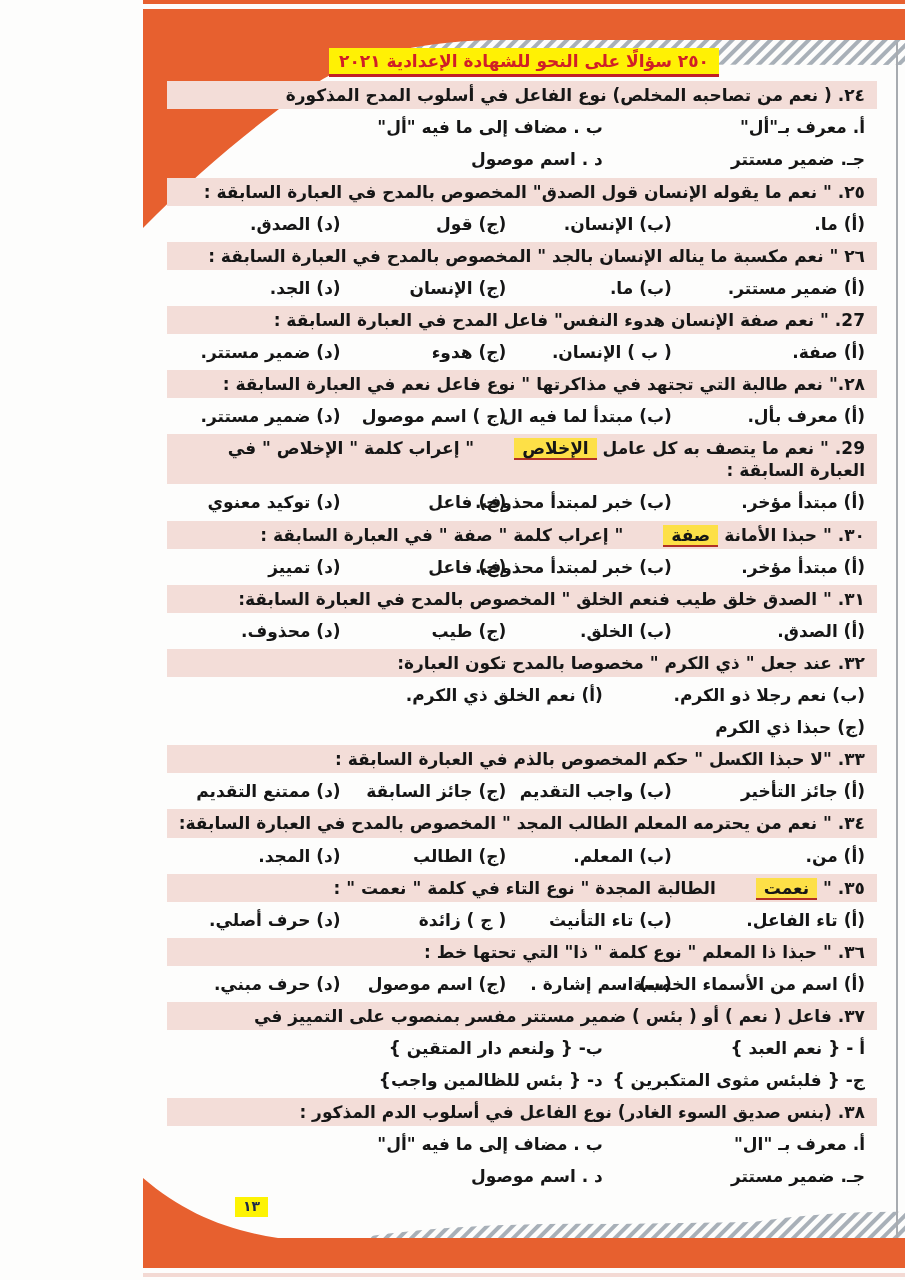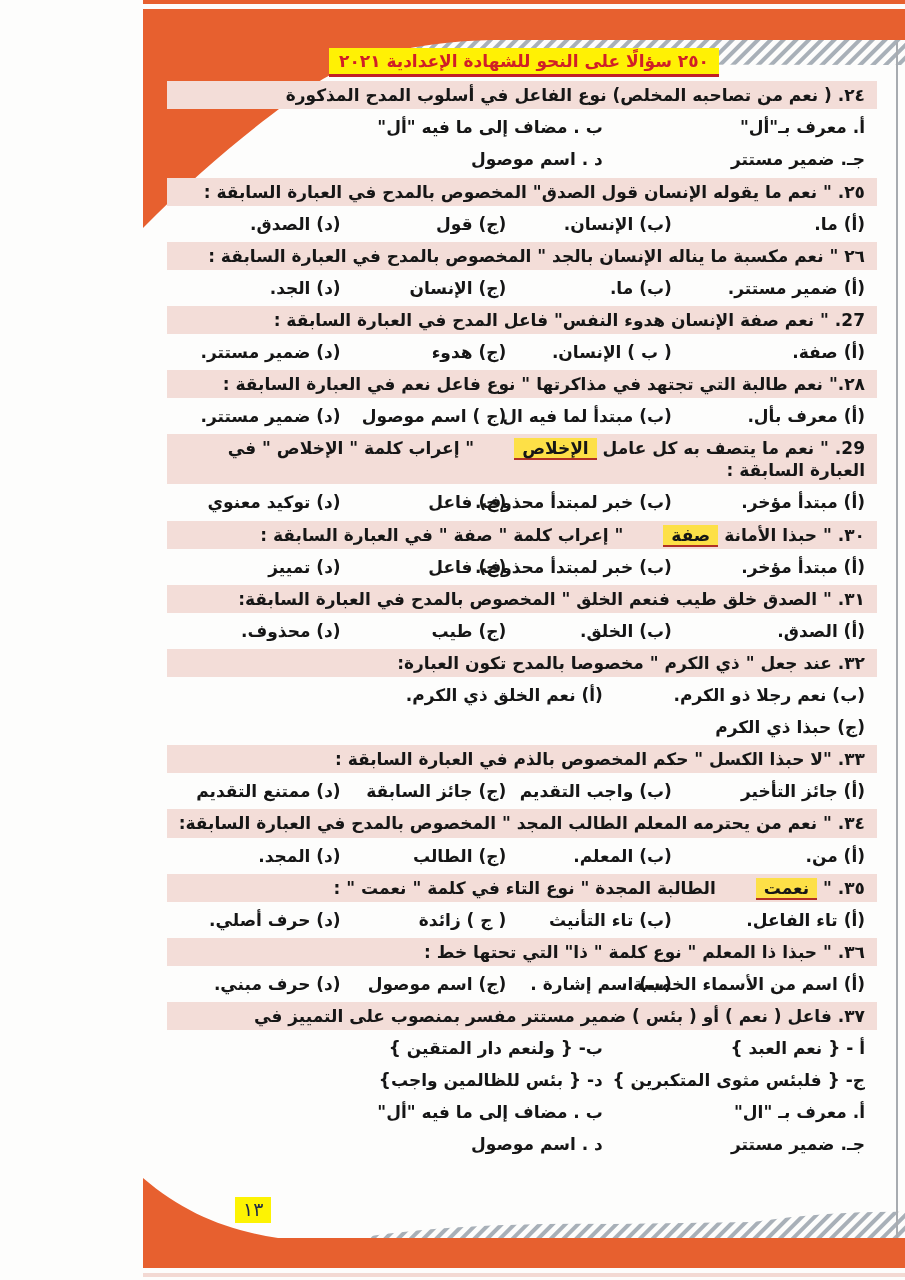--- a/index.html
+++ b/index.html
@@ -24,21 +24,21 @@
   }
   .q-row{background:#f3ddd8;}
   .opt-row{display:grid;background:transparent;}
   .cols4{grid-template-columns:28% 24% 24% 24%;}
   .cols2{grid-template-columns:38% 62%;}
   .opt{white-space:nowrap;}
   .hl{background:#fde047;border-bottom:2.5px solid #b03025;padding:0 8px;margin-left:34px;}
   .hl:empty{display:none;}
   .page-number{
     position:absolute;left:92px;top:1197px;background:#fdf303;color:#1c2a4a;
-    font-weight:400;font-size:19px;padding:1px 8px 3px;z-index:1;
+    font-weight:700;font-size:14px;padding:1px 8px 3px;z-index:1;
   }
 </style>
 </head>
 <body>
 
 <div class="page">
 
   <svg class="deco deco-top" width="905" height="240" viewBox="0 0 905 240">
     <defs>
       <pattern id="diag" width="9" height="9" patternUnits="userSpaceOnUse" patternTransform="rotate(45)">
@@ -203,20 +203,21 @@
         <span class="opt">أ - { نعم العبد }</span>
         <span class="opt">ب- { ولنعم دار المتقين }</span>
       </div>
       <div class="row opt-row cols2">
         <span class="opt">ج- { فلبئس مثوى المتكبرين }</span>
         <span class="opt">د- { بئس للظالمين واجب}</span>
       </div>
     </section>
 
     <section>
+      <div class="row q-row"><span>٣٨. (بنس صديق السوء الغادر) نوع الفاعل في أسلوب الدم المذكور :</span><span></span></div>
       <div class="row opt-row cols2">
         <span class="opt">أ. معرف بـ "ال"</span>
         <span class="opt">ب . مضاف إلى ما فيه "أل"</span>
       </div>
       <div class="row opt-row cols2">
         <span class="opt">جـ. ضمير مستتر</span>
         <span class="opt">د . اسم موصول</span>
       </div>
     </section>
 

